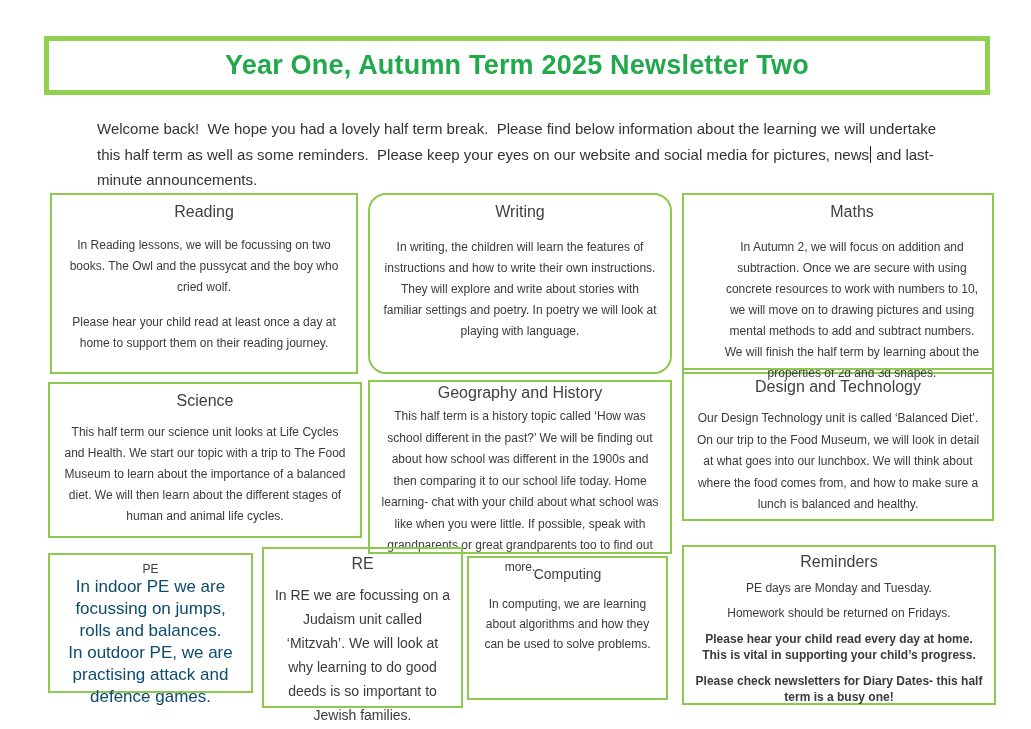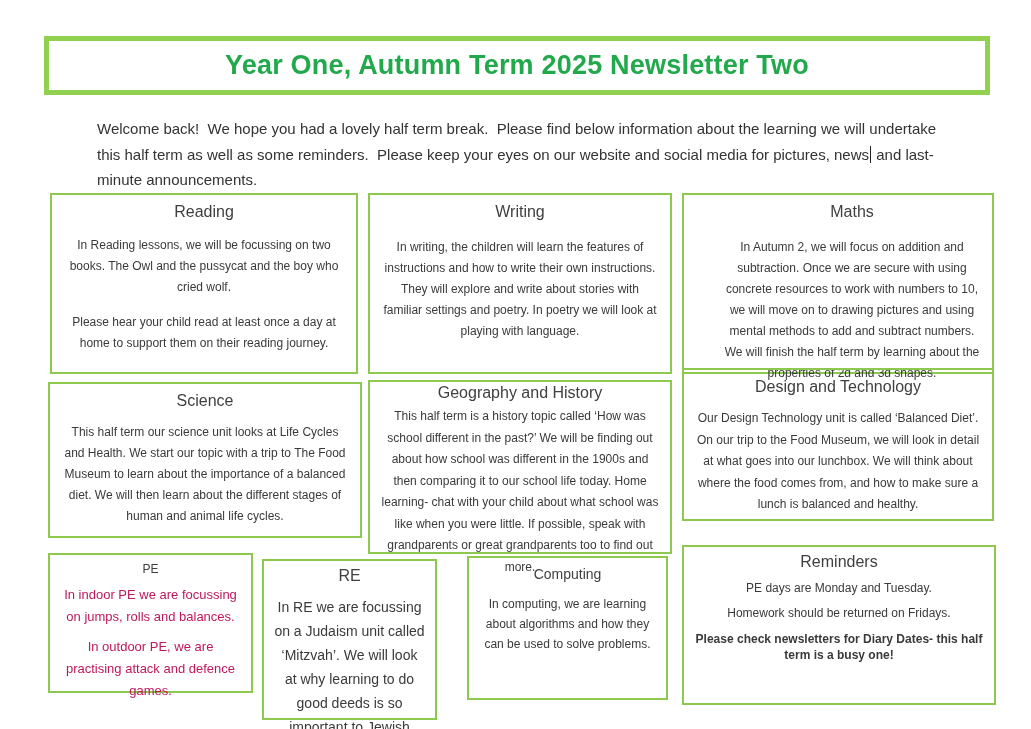--- a/index.html
+++ b/index.html
@@ -65,41 +65,41 @@
   }
   .box p {
     margin: 14px 0 0 0;
     font-size: 12px;
     line-height: 21px;
     color: #3a3a3a;
   }
   .box p.bold { font-weight: 700; }
 
   .reading   { left: 50px;  top: 193px; width: 308px; height: 181px; }
-  .writing   { left: 368px; top: 193px; width: 304px; height: 181px; }
+  .writing   { left: 368px; top: 193px; width: 304px; height: 181px; border-radius: 18px; }
   .maths     { left: 682px; top: 193px; width: 312px; height: 181px; padding-left: 38px; }
 
   .science   { left: 48px;  top: 382px; width: 314px; height: 156px; }
   .geography { left: 368px; top: 380px; width: 304px; height: 174px; }
   .dt        { left: 682px; top: 368px; width: 312px; height: 153px; }
 
   .pe        { left: 48px;  top: 553px; width: 205px; height: 140px; }
-  .re        { left: 262px; top: 547px; width: 175px; height: 161px; margin-top: 12px; }
+  .re        { left: 262px; top: 547px; width: 201px; height: 161px; }
   .computing { left: 467px; top: 556px; width: 201px; height: 144px; }
   .reminders { left: 682px; top: 545px; width: 314px; height: 160px; }
 
   
   .writing p, .maths p { margin-top: 16px; }
   .geography h2 { margin-top: 2px; text-align: center; }
   .geography p { margin-top: 4px; line-height: 21.5px; }
   .dt p { margin-top: 12px; line-height: 21.5px; }
   .science p { margin-top: 12px; }
 
   .pe h2 { font-size: 12px; margin-top: 7px; font-weight: 400; }
-  .pe p  { font-size: 13px; line-height: 22px; margin-top: 8px; color: #be185d; }
+  .pe p  { font-size: 17px; line-height: 22px; margin-top: 0; color: #0c4a6e; }
 
   .re h2 { margin-top: 6px; }
   .re p  { font-size: 14px; line-height: 24px; margin-top: 10px; }
 
   .computing h2 { font-size: 14px; margin-top: 8px; }
   .computing p  { margin-top: 12px; line-height: 20px; }
 
   .reminders h2 { margin-top: 6px; }
   .reminders p  { margin-top: 10px; line-height: 15px; }
   .reminders p.bold { line-height: 16px; }
@@ -159,16 +159,17 @@
 
   <section class="box computing">
     <h2>Computing</h2>
     <p>In computing, we are learning about algorithms and how they can be used to solve problems.</p>
   </section>
 
   <section class="box reminders">
     <h2>Reminders</h2>
     <p>PE days are Monday and Tuesday.</p>
     <p>Homework should be returned on Fridays.</p>
+    <p class="bold">Please hear your child read every day at home. This is vital in supporting your child’s progress.</p>
     <p class="bold">Please check newsletters for Diary Dates- this half term is a busy one!</p>
   </section>
 
 </div>
 
 </body></html>

